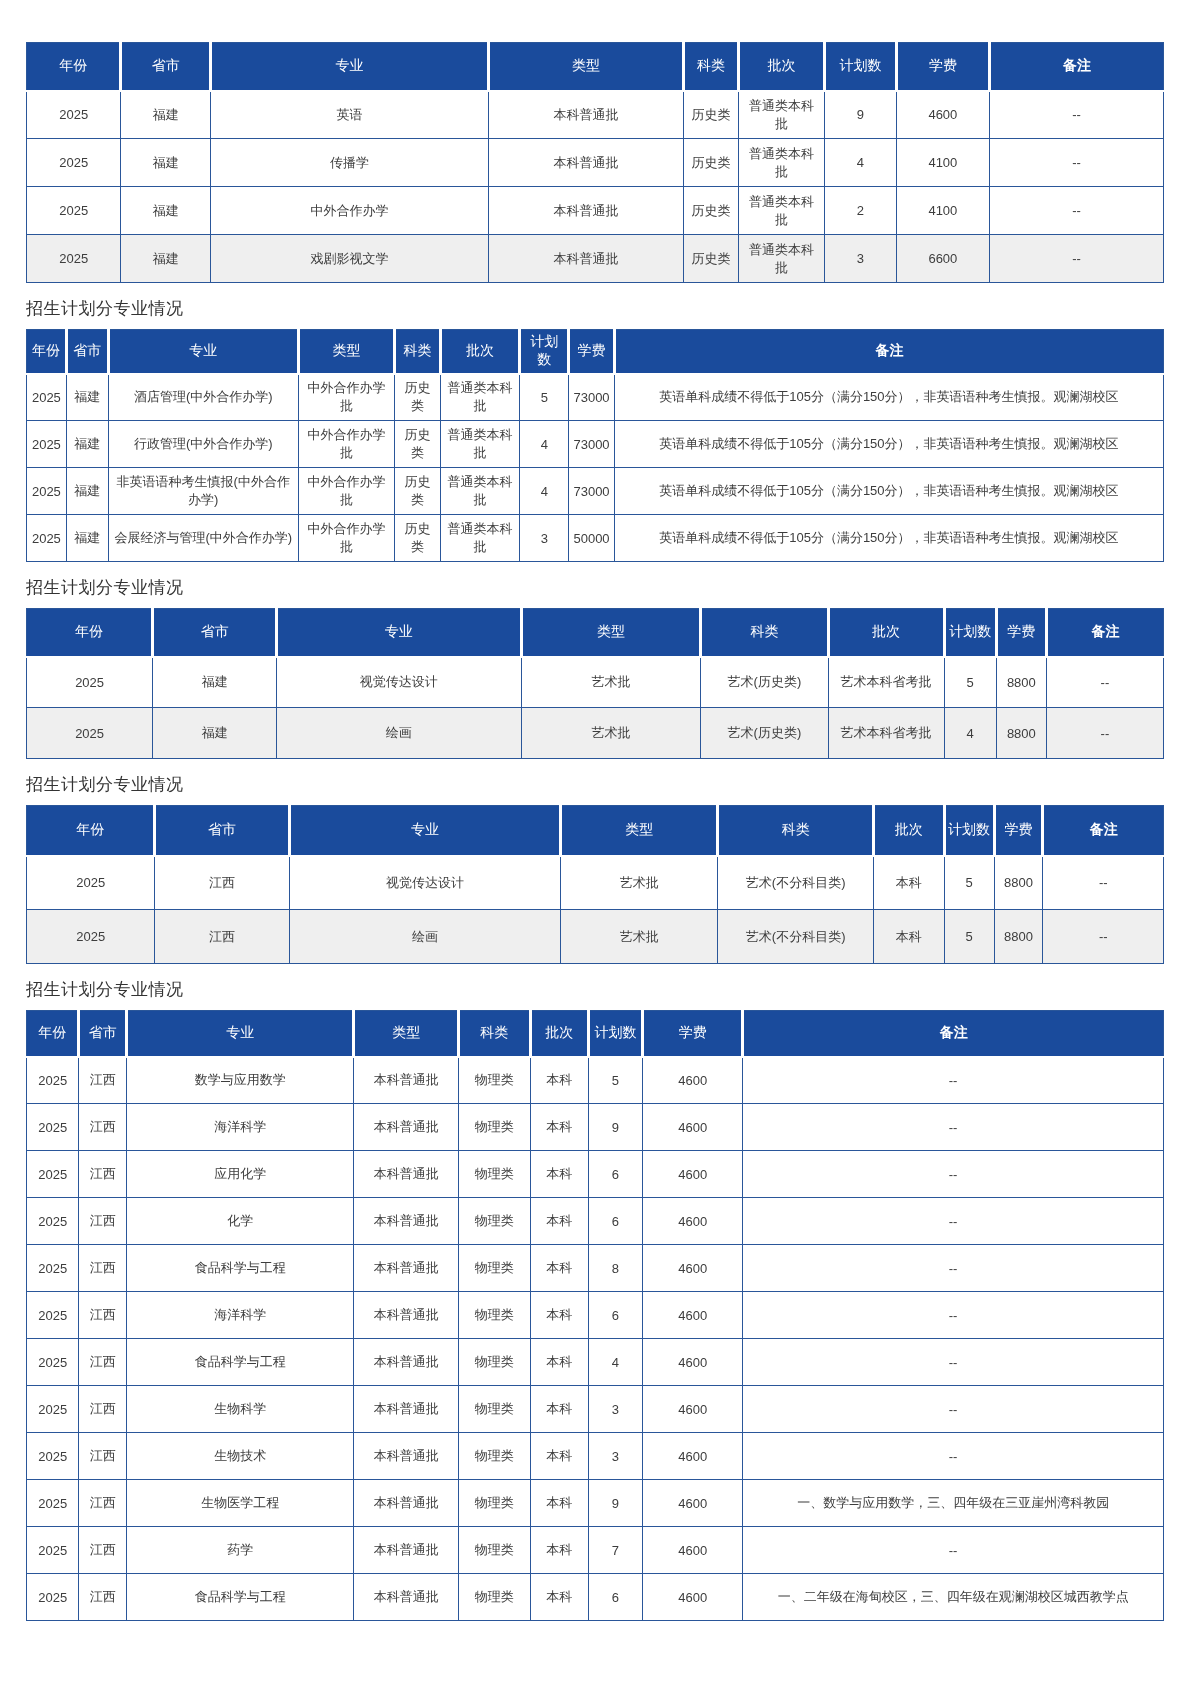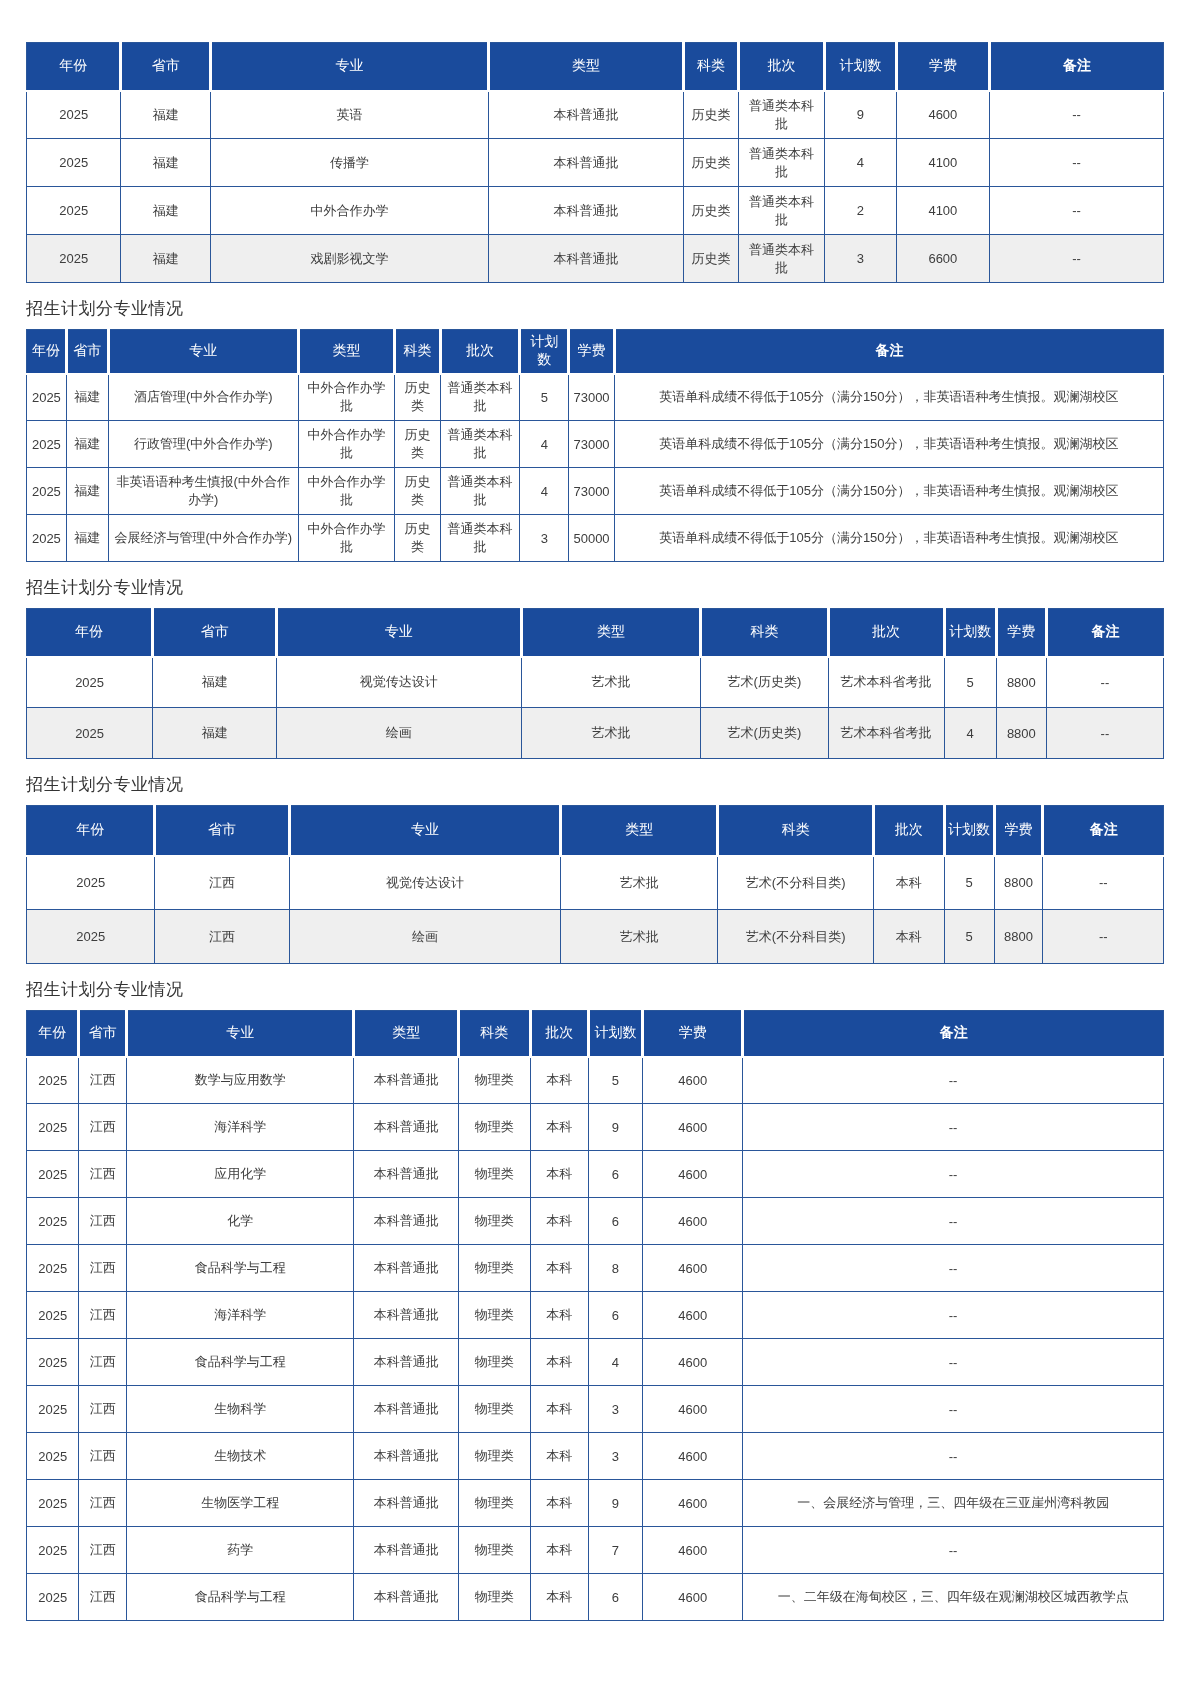--- a/index.html
+++ b/index.html
@@ -443,21 +443,21 @@
           </tr>
           <tr>
             <td>2025</td>
             <td>江西</td>
             <td>生物医学工程</td>
             <td>本科普通批</td>
             <td>物理类</td>
             <td>本科</td>
             <td>9</td>
             <td>4600</td>
-            <td>一、会展经济与管理，三、四年级在三亚崖州湾科教园</td>
+            <td>一、数学与应用数学，三、四年级在三亚崖州湾科教园</td>
           </tr>
           <tr>
             <td>2025</td>
             <td>江西</td>
             <td>药学</td>
             <td>本科普通批</td>
             <td>物理类</td>
             <td>本科</td>
             <td>7</td>
             <td>4600</td>

